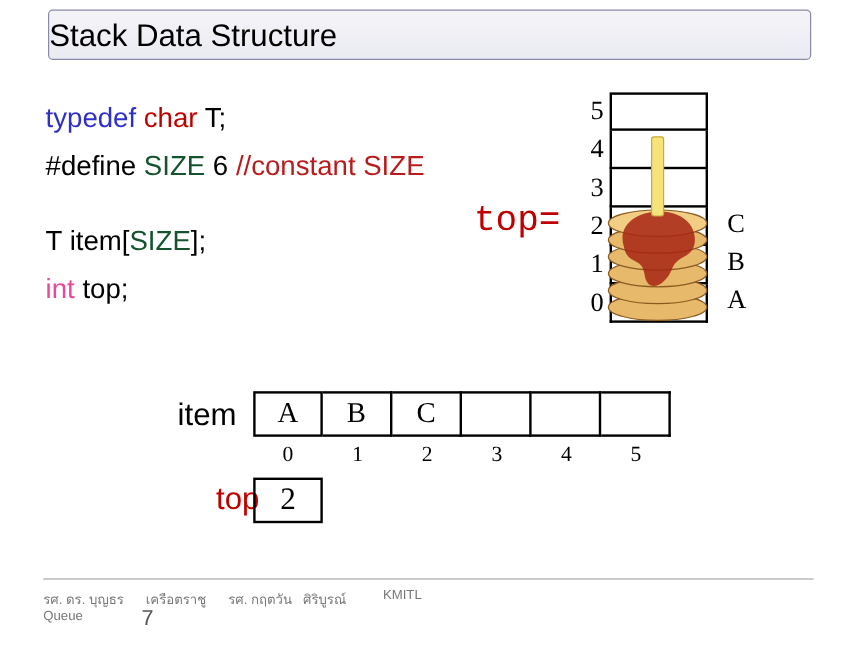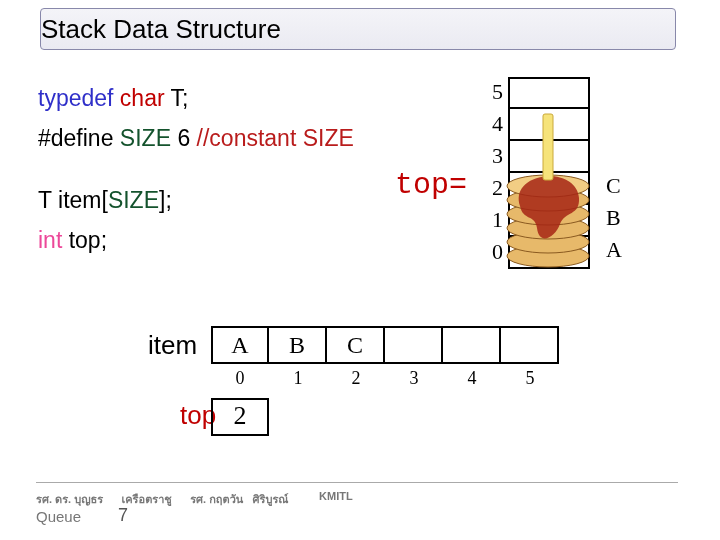--- a/index.html
+++ b/index.html
@@ -21,22 +21,22 @@
   .item-label{left:148px;top:330px;}
   .top-label{left:155px;top:400px;color:#c00000;margin-left:25px;}
   .arr{position:absolute;left:211px;top:326px;display:flex;}
   .arr-cell{width:58px;height:38px;border:2px solid #000;border-left:none;box-sizing:border-box;text-align:center;font-family:"Comic Sans MS",cursive;font-size:24px;line-height:34px;}
   .arr-cell:first-child{border-left:2px solid #000;}
   .arr-idx{position:absolute;left:211px;top:368px;display:flex;}
   .arr-idx div{width:58px;text-align:center;font-family:"Comic Sans MS",cursive;font-size:18px;color:#000;}
   .topbox{position:absolute;left:211px;top:398px;width:58px;height:38px;border:2px solid #000;box-sizing:border-box;text-align:center;font-family:"Comic Sans MS",cursive;font-size:26px;line-height:32px;}
   .footer-line{position:absolute;left:36px;top:482px;width:642px;border-top:1px solid #aaa;}
   .footer{position:absolute;left:36px;top:490px;width:642px;font-family:"Tahoma","Arial",sans-serif;font-size:11px;color:#777;display:flex;}
-  .footer span{white-space:pre;font-weight:bold;}
-  .footer2{position:absolute;left:36px;top:508px;font-family:"Tahoma","Arial",sans-serif;font-size:15px;color:#777;}
+  .footer span{white-space:pre;}
+  .footer2{position:absolute;left:36px;top:508px;font-family:"Tahoma","Arial",sans-serif;font-size:11px;color:#777;}
   .slidenum{position:absolute;left:118px;top:505px;font-family:"Tahoma","Arial",sans-serif;font-size:18px;color:#555;}
 </style>
 </head>
 <body>
 
 <div class="title-box">Stack Data Structure</div>
 
 <div class="code">
   <div>
     <span class="kw-typedef">typedef </span><span class="kw-char">char </span><span>T;</span>

